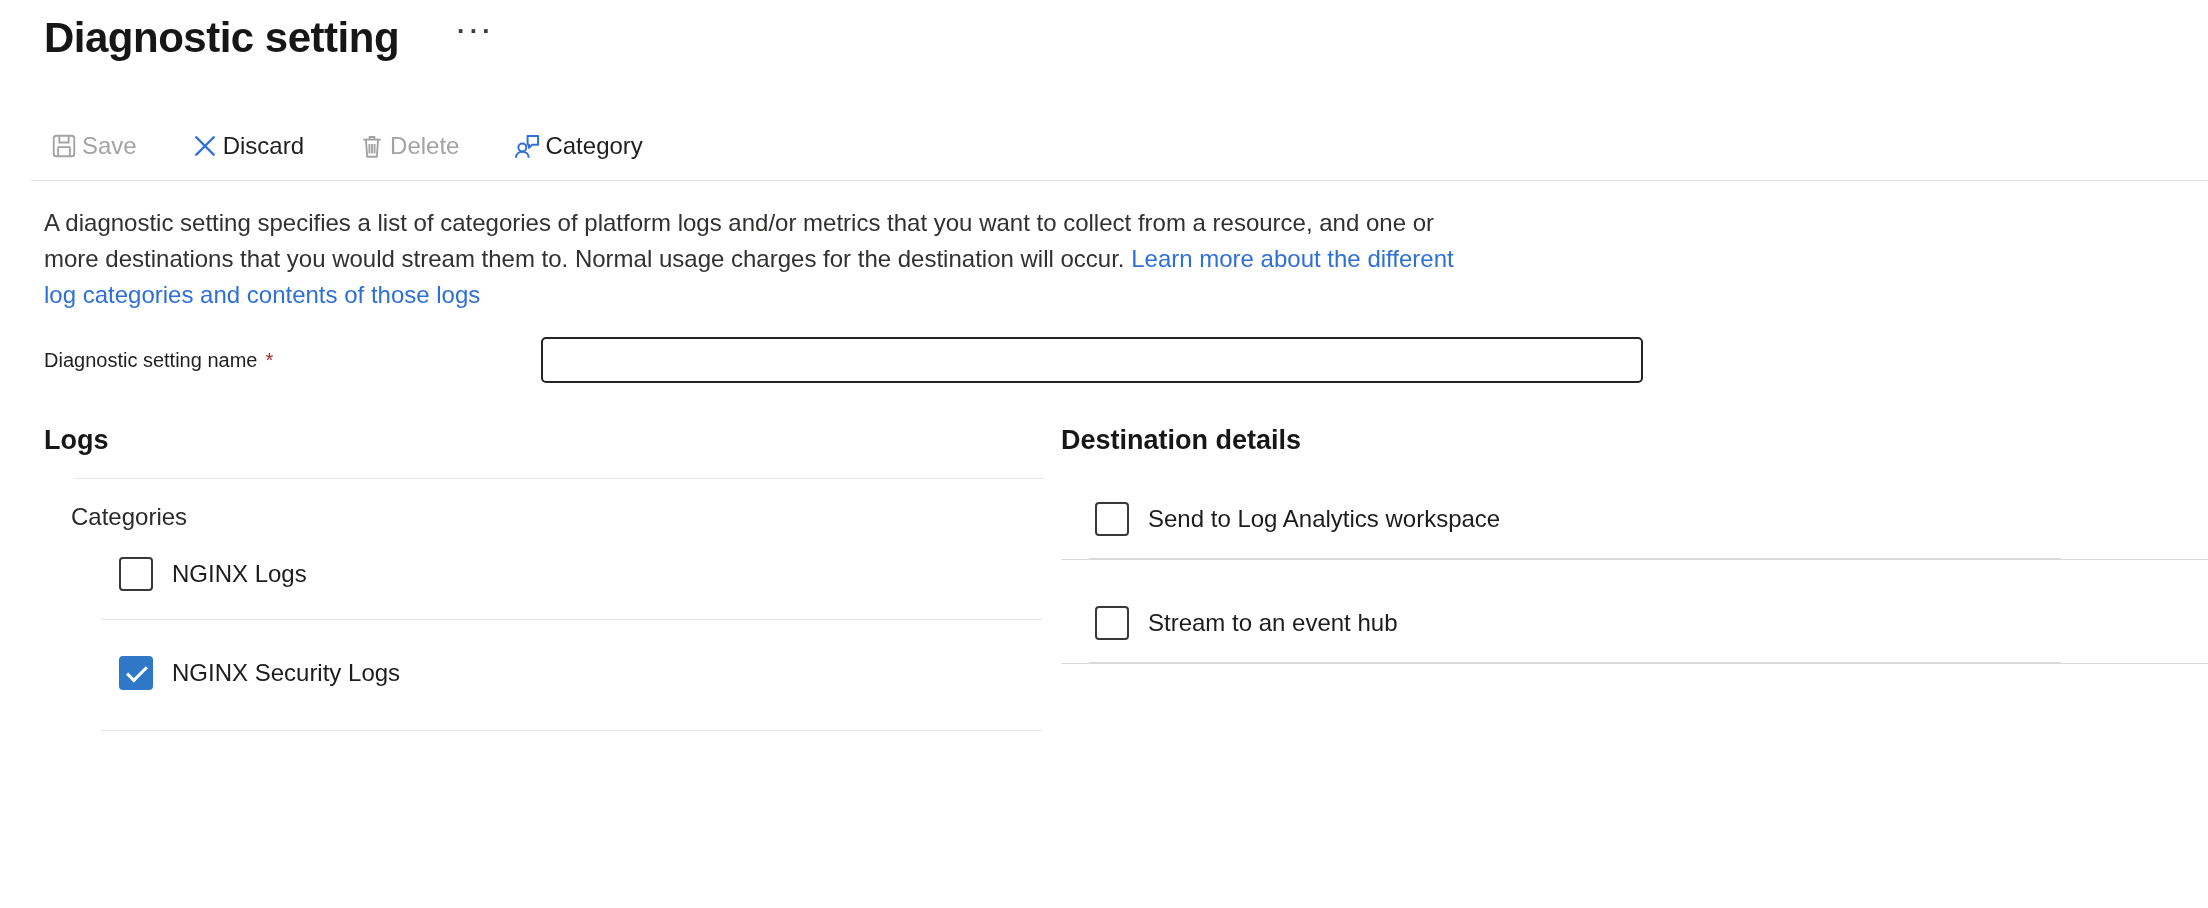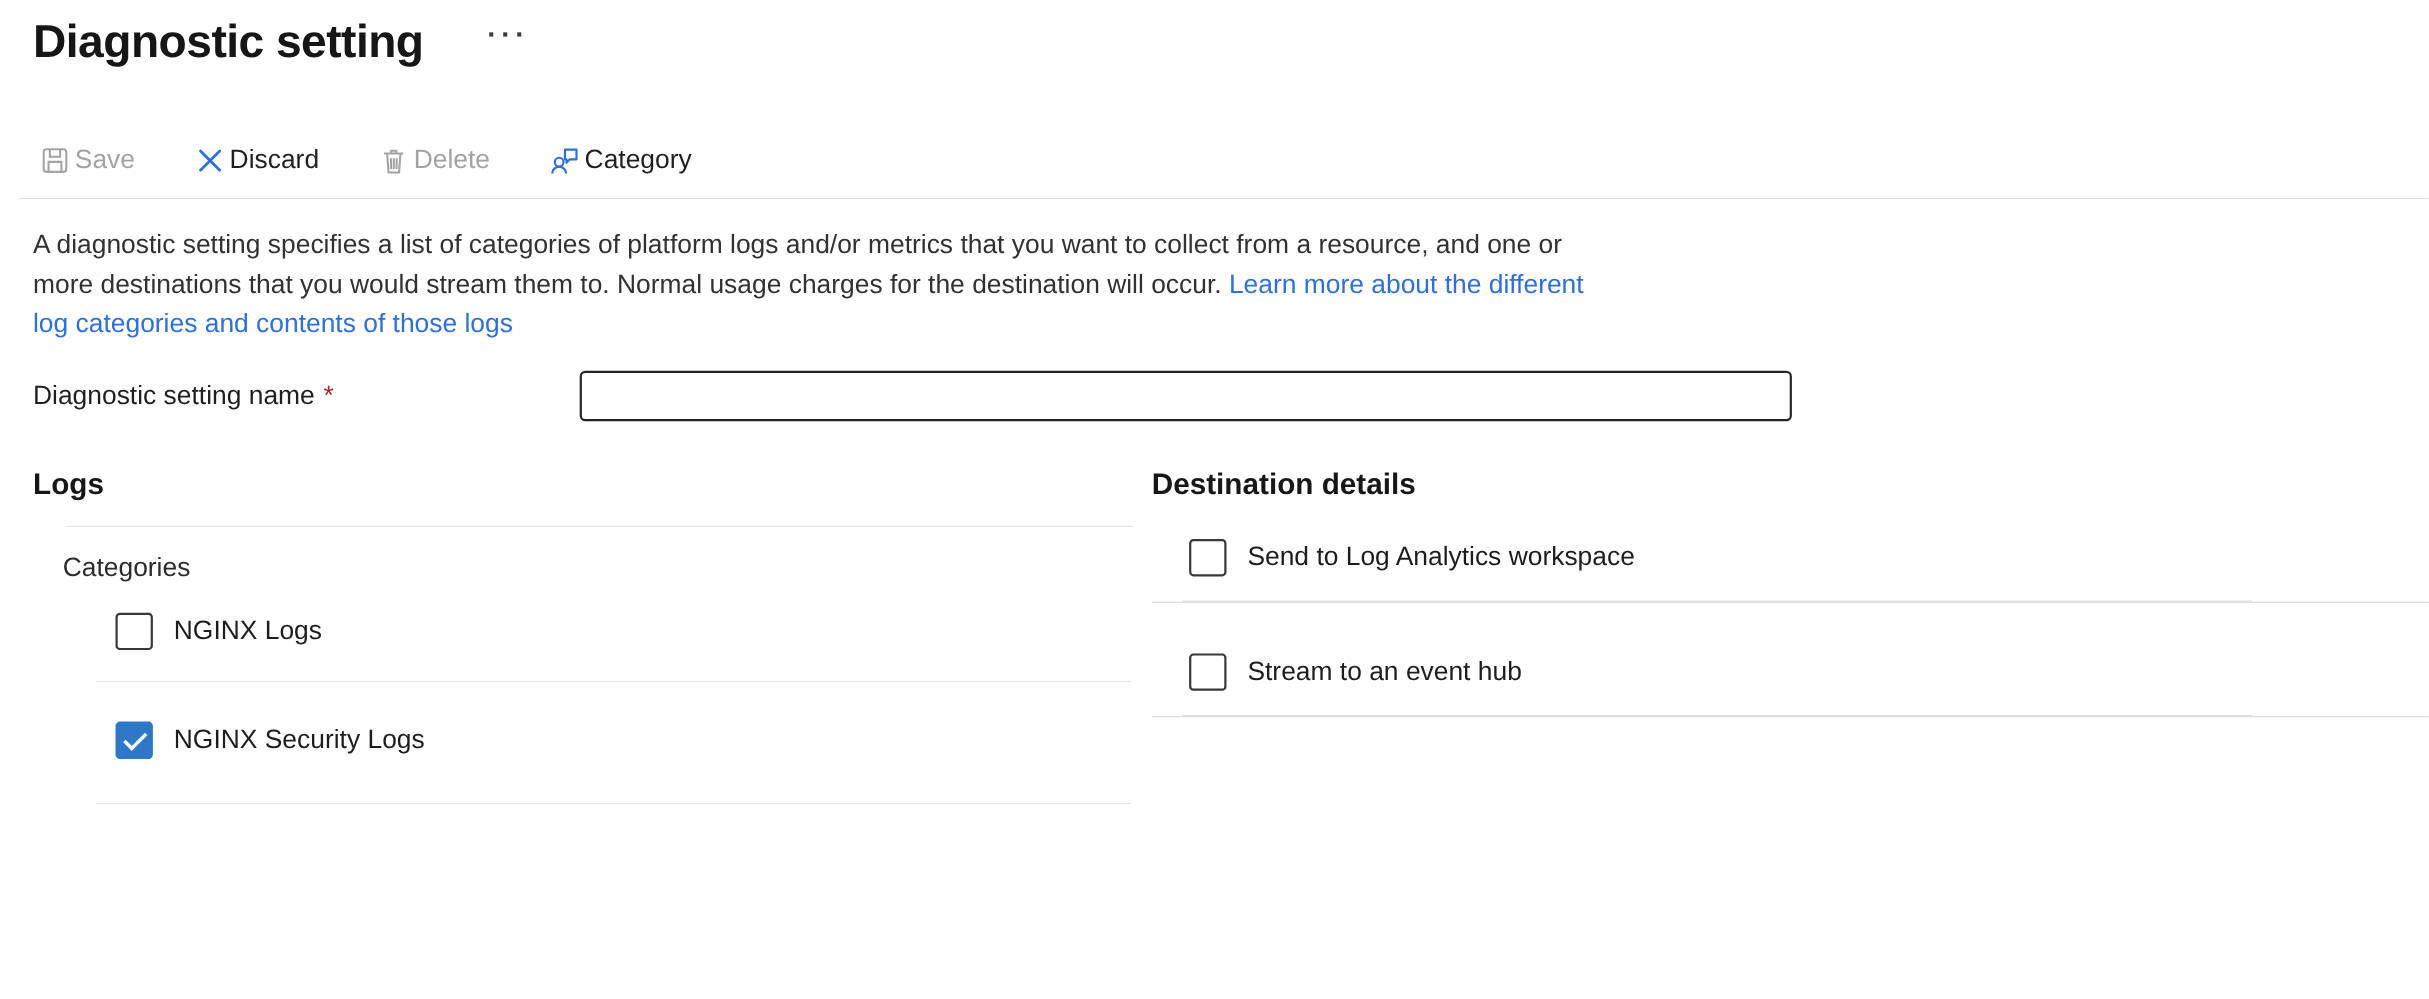--- a/index.html
+++ b/index.html
@@ -2,21 +2,21 @@
 <html><head>
 <meta charset="utf-8">
 <style>
   * { box-sizing: border-box; }
   html,body { margin:0; padding:0; }
   body {
     width:2208px; height:908px; overflow:hidden; background:#ffffff;
     font-family:"Liberation Sans","DejaVu Sans",sans-serif;
     color:#242424;
   }
-  .page { padding:14px 0 0 30px; }
+  .page { padding:14px 0 0 44px; }
 
   
   .title-row { display:flex; align-items:center; }
   .page-title { margin:0; font-size:42px; font-weight:700; color:#161616; letter-spacing:-0.5px; }
   .more-btn {
     background:none; border:none; cursor:pointer; margin-left:52px; margin-top:-14px;
     font-size:26px; font-weight:700; color:#3d3d3d; letter-spacing:4px; padding:2px 6px; line-height:1;
   }
 
   
@@ -32,21 +32,21 @@
   .ico svg { width:100%; height:100%; }
 
   .top-divider { margin-top:16px; margin-left:-13px; width:calc(100% + 13px); border-top:1px solid #e2e2e2; }
 
   
   .description { margin-top:24px; font-size:24px; line-height:36px; color:#323130; max-width:1445px; }
   .description a { color:#2e6fd8; text-decoration:none; cursor:pointer; }
 
   
   .name-row { margin-top:24px; position:relative; height:46px; }
-  .name-label { font-size:24px; line-height:46px; color:#1f1f1f; }
+  .name-label { font-size:20px; line-height:46px; color:#1f1f1f; }
   .req { color:#9f282b; margin-left:8px; }
   .name-input {
     position:absolute; left:497px; top:0; width:1102px; height:46px;
     border:2px solid #252525; border-radius:5px; background:#fff;
     font-family:inherit; font-size:24px; padding:0 14px; outline:none;
   }
 
   
   .columns { margin-top:42px; display:flex; align-items:flex-start; }
   .col-left { width:1017px; flex:none; }
@@ -78,21 +78,21 @@
   
   .row-alllogs   { margin:24px 0 0 60px; }
   .div-l1        { margin:22px 0 0 30px; width:970px; }
   .lbl-categories{ margin:24px 0 0 27px; }
   .row-nginx     { margin:26px 0 0 75px; }
   .div-l2        { margin:28px 0 0 57px; width:941px; }
   .row-security  { margin:36px 0 0 75px; }
   .div-l3        { margin:40px 0 0 57px; width:941px; }
 
   
-  .dest-row  { margin-left:34px; margin-top:34px; }
+  .dest-row  { margin-left:34px; margin-top:46px; }
   .dest-row + .divider-right { margin:22px 0 0 28px; width:972px; }
   .dest-row.later { margin-top:46px; }
 </style>
 </head>
 <body>
 
 <div class="page">
 
   <div class="title-row">
     <h1 class="page-title">Diagnostic setting</h1>

